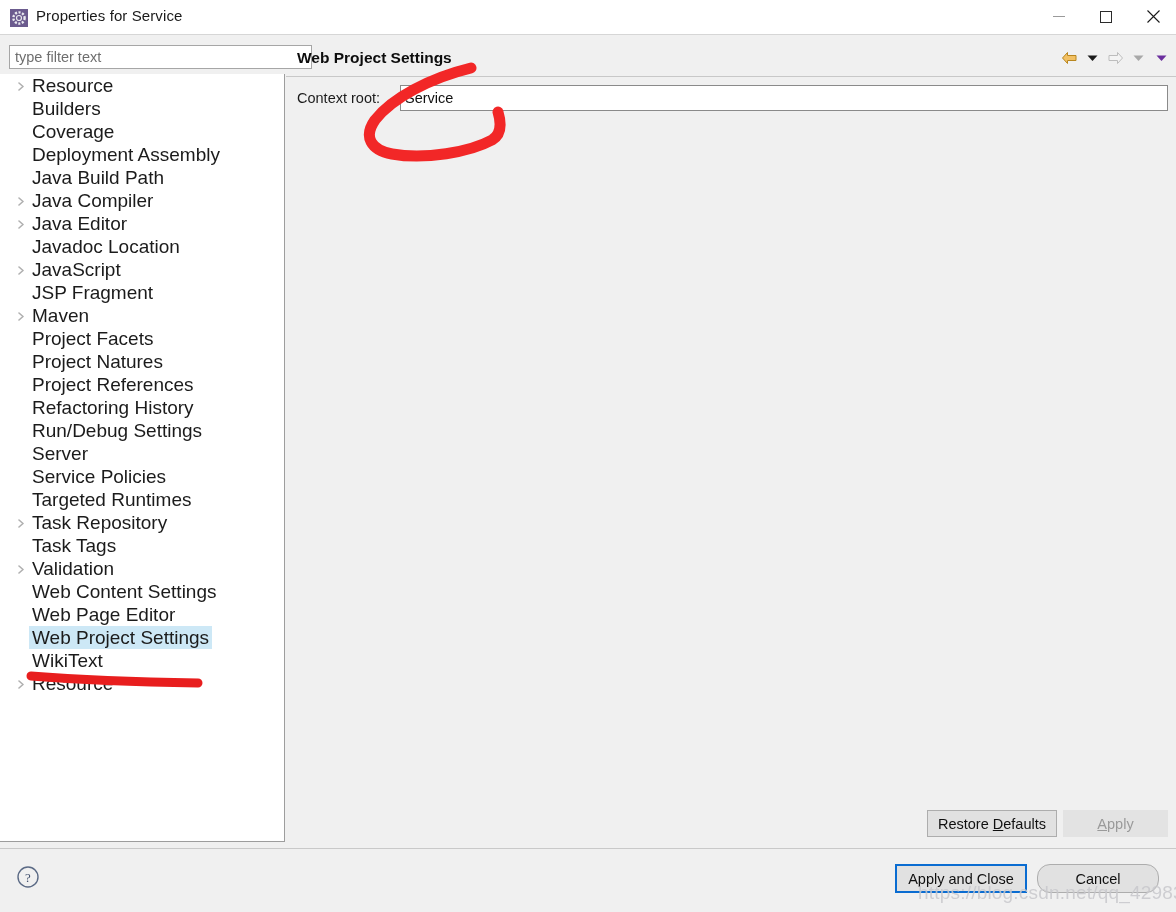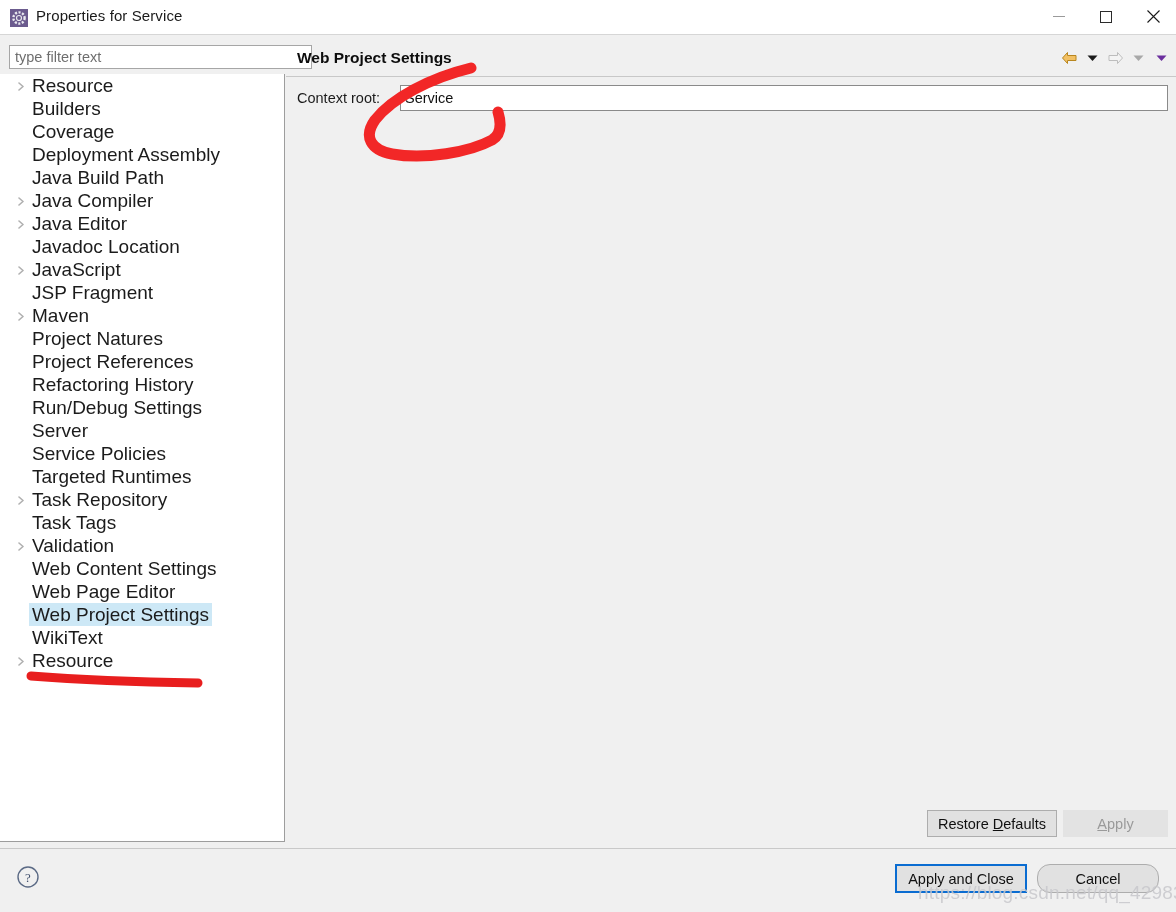--- a/index.html
+++ b/index.html
@@ -327,20 +327,23 @@
         </div>
         <div class="tree-item">
           <span class="twisty">
             <svg width="9" height="9" viewBox="0 0 9 9">
               <path d="M2 1 L6 4.5 L2 8" fill="none" stroke="#b0b0b0" stroke-width="1.6" stroke-linecap="round" stroke-linejoin="round"></path>
             </svg>
           </span>
           <span class="tree-label">Maven</span>
         </div>
         <div class="tree-item">
+          <span class="tree-label">Project Facets</span>
+        </div>
+        <div class="tree-item">
           <span class="tree-label">Project Natures</span>
         </div>
         <div class="tree-item">
           <span class="tree-label">Project References</span>
         </div>
         <div class="tree-item">
           <span class="tree-label">Refactoring History</span>
         </div>
         <div class="tree-item">
           <span class="tree-label">Run/Debug Settings</span>

